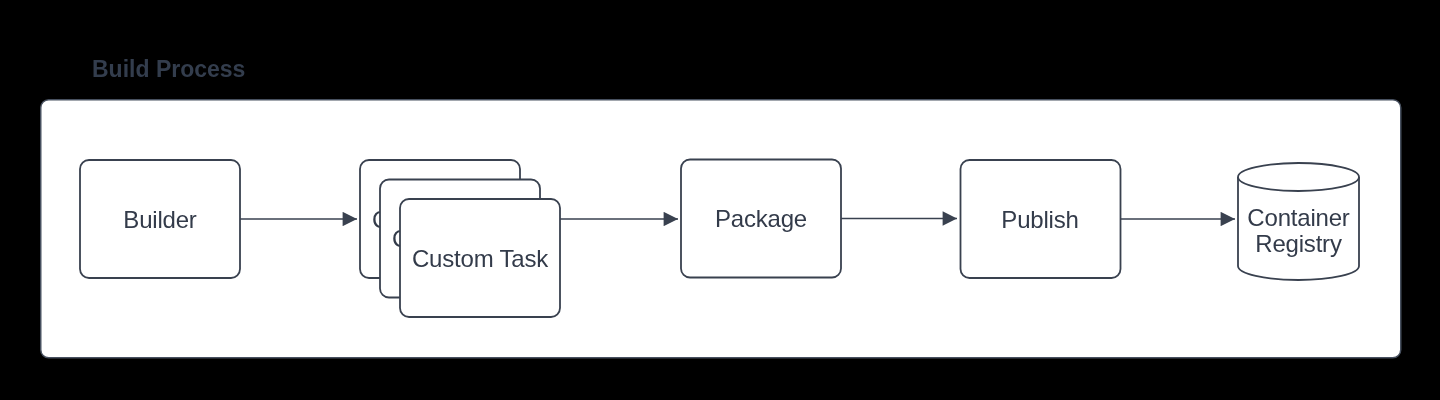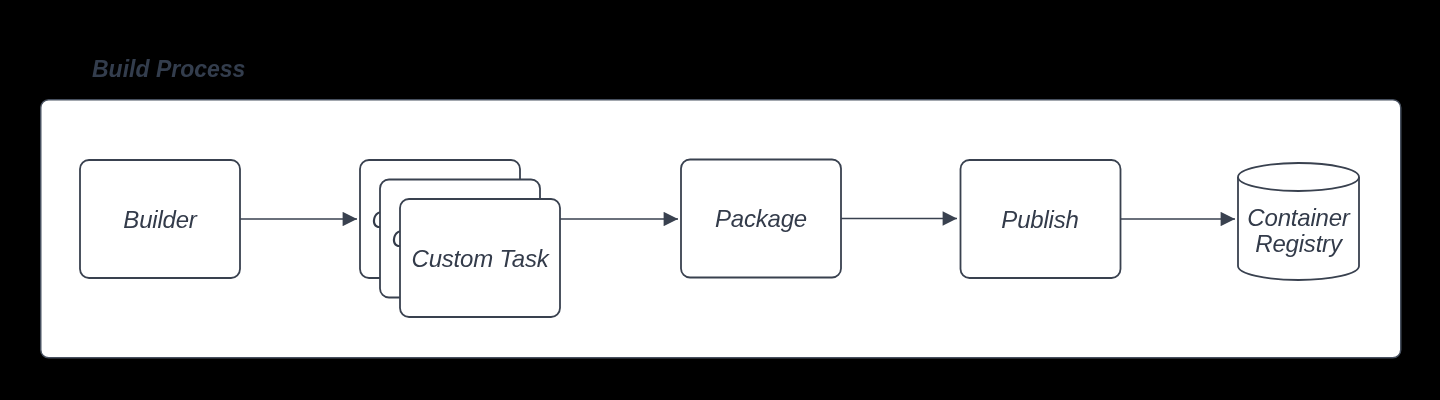--- a/index.html
+++ b/index.html
@@ -8,21 +8,20 @@
     width: 1440px;
     height: 400px;
     background: #000000;
     overflow: hidden;
     font-family: "Liberation Sans", sans-serif;
   }
   .stage {
     position: relative;
     width: 1440px;
     height: 400px;
-    font-style: italic;
   }
   svg { display: block; }
   .node-shape {
     fill: #ffffff;
     stroke: #39414f;
     stroke-width: 1.8;
   }
   .node-label {
     fill: #333b4a;
     font-family: "Liberation Sans", sans-serif;

